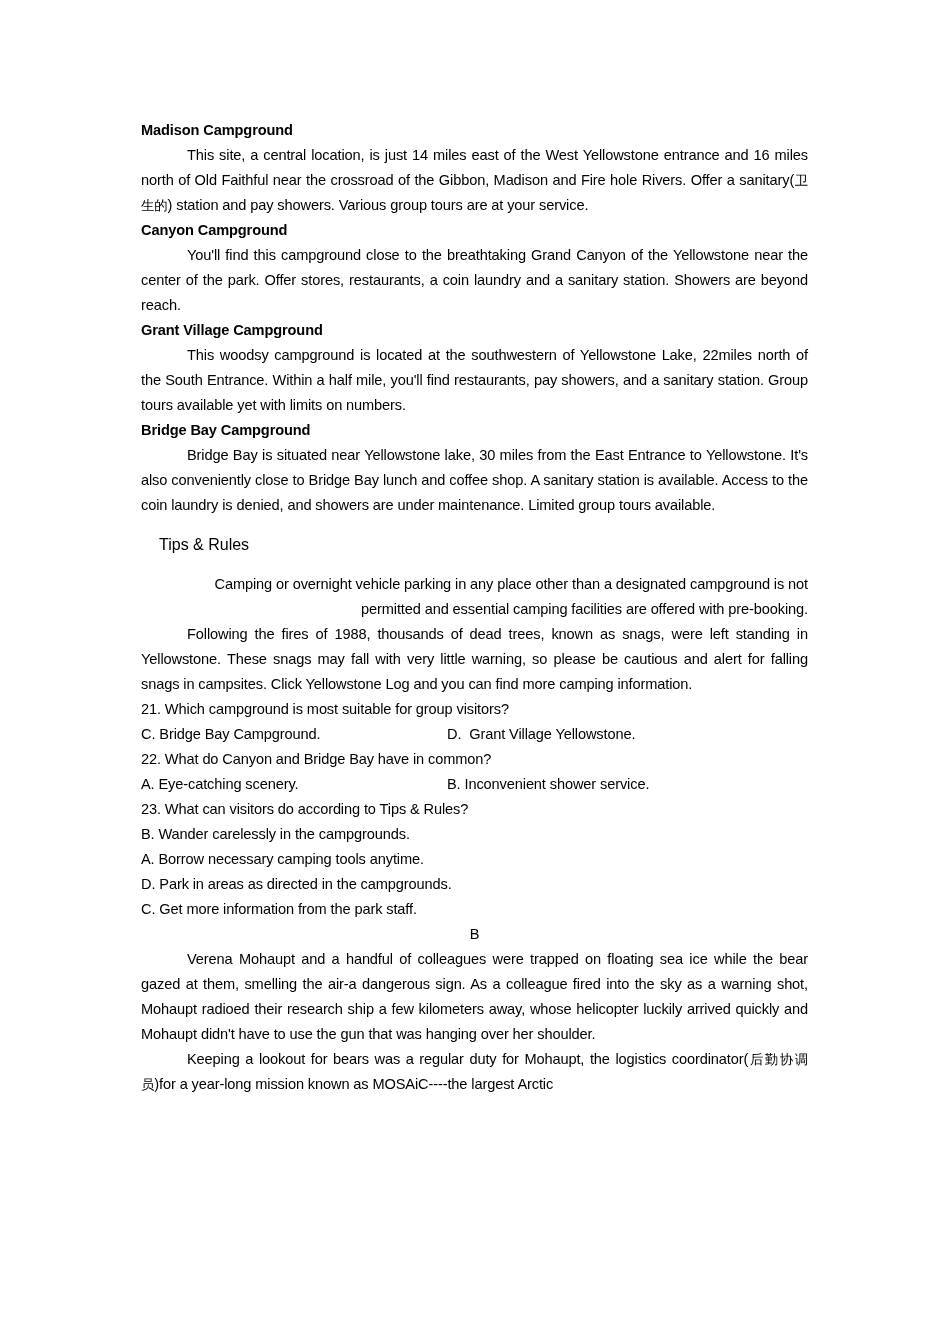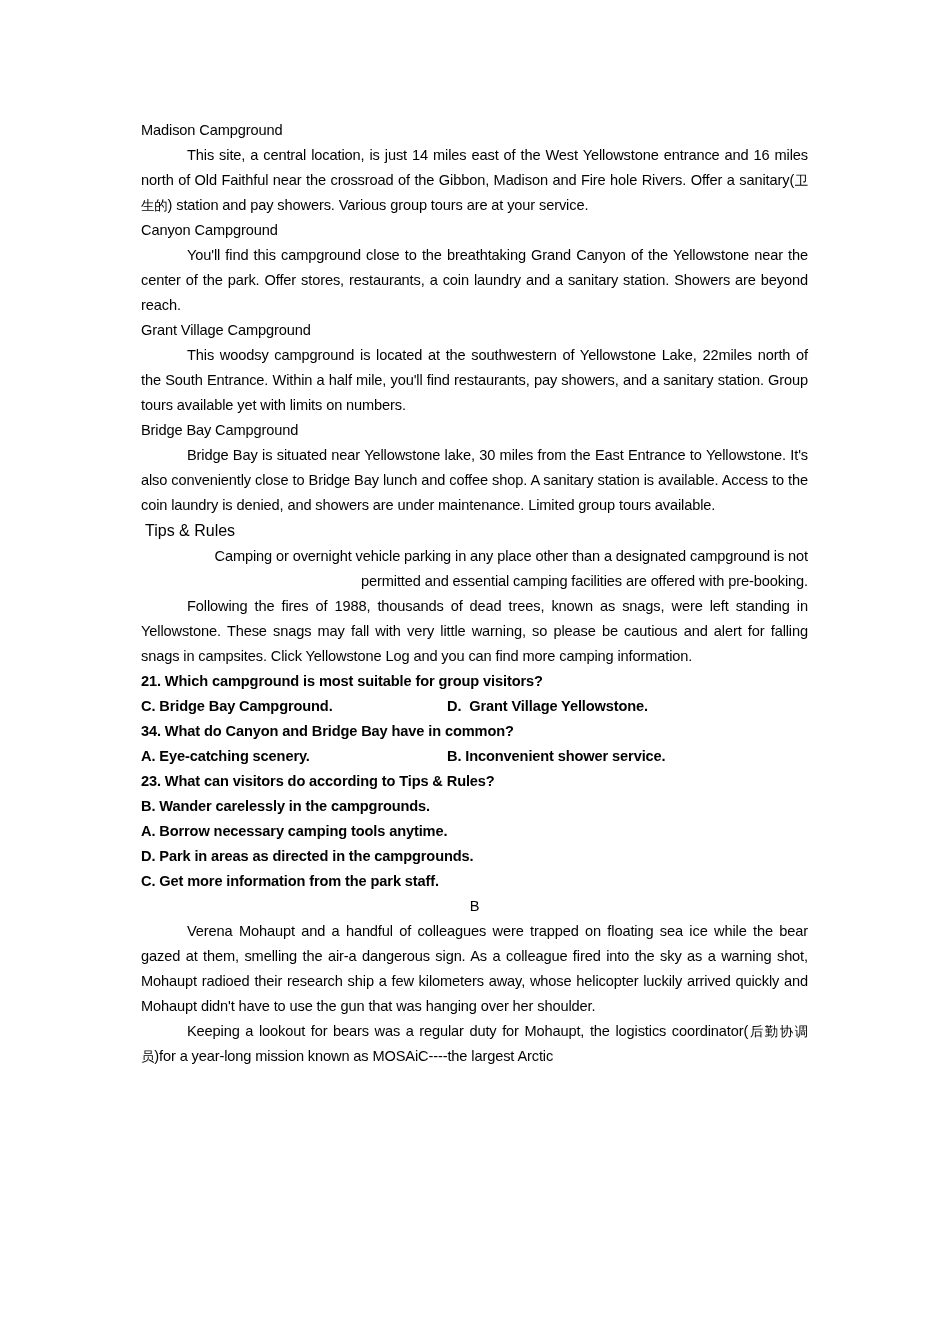--- a/index.html
+++ b/index.html
@@ -30,30 +30,30 @@
   .heading,
   .qline,
   .divider {
     font-size: 14.6px;
     line-height: 25px;
     letter-spacing: -0.12px;
     word-spacing: 0px;
   }
 
   .heading {
-    font-weight: normal;
+    font-weight: bold;
     text-align: left;
     margin: 0;
     white-space: pre;
   }
 
   .subheading {
     font-weight: normal;
     text-align: left;
-    margin: 4px;
+    margin: 18px;
     white-space: pre;
   }
 
   
   .para {
     margin: 0;
     text-align: justify;
     text-justify: inter-word;
     text-indent: 46px;
   }
@@ -61,21 +61,20 @@
   
   .para.plain {
     text-align: right;
   }
 
   
   .qline {
     margin: 0;
     text-align: left;
     white-space: pre;
-    font-weight: bold;
   }
 
   .opt-row {
     display: flex;
     align-items: baseline;
   }
   .opt-row .opt-a {
     width: 306px;
     flex: 0 0 306px;
     white-space: pre;
@@ -115,21 +114,21 @@
   <p class="subheading">Tips &amp; Rules</p>
   <p class="para plain">Camping or overnight vehicle parking in any place other than a designated  campground is not permitted and essential camping facilities are offered with pre-booking.</p>
   <p class="para">Following the fires of 1988, thousands of dead trees, known as snags, were left standing in Yellowstone. These snags may fall with very little warning, so please be cautious and alert for falling snags in campsites. Click Yellowstone Log and you can find more  camping information.</p>
 
   <p class="qline">21. Which campground is most suitable for group visitors?</p>
   <div class="qline opt-row">
     <span class="opt-a">C. Bridge Bay Campground.</span>
     <span class="opt-b">D.  Grant Village Yellowstone.</span>
   </div>
 
-  <p class="qline">34. What do Canyon and Bridge Bay have in common?</p>
+  <p class="qline">22. What do Canyon and Bridge Bay have in common?</p>
   <div class="qline opt-row">
     <span class="opt-a">A. Eye-catching scenery.</span>
     <span class="opt-b">B. Inconvenient shower service.</span>
   </div>
   <div class="qline opt-row">
   </div>
 
   <p class="qline">23. What can visitors do according to Tips &amp; Rules?</p>
   <p class="qline">B. Wander carelessly in the campgrounds.</p>
   <p class="qline">A. Borrow necessary camping tools anytime.</p>

